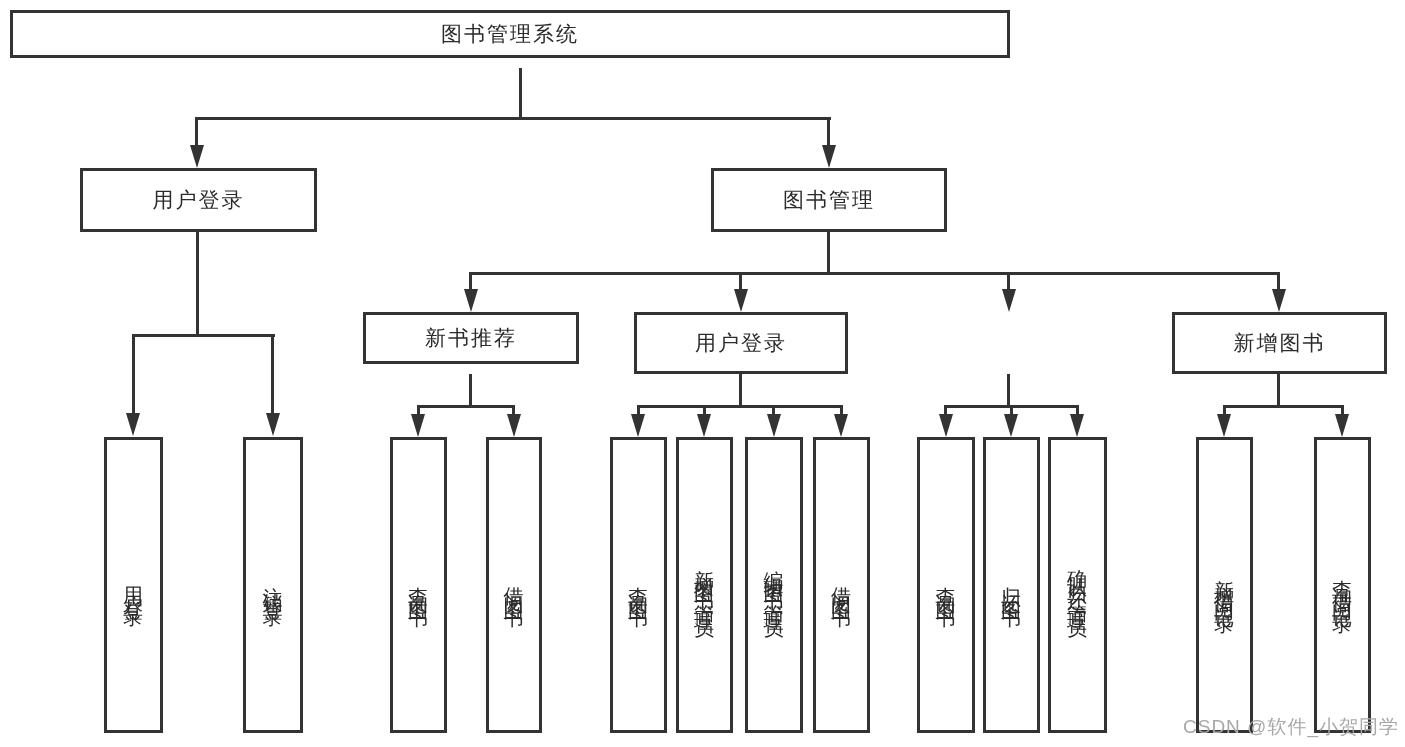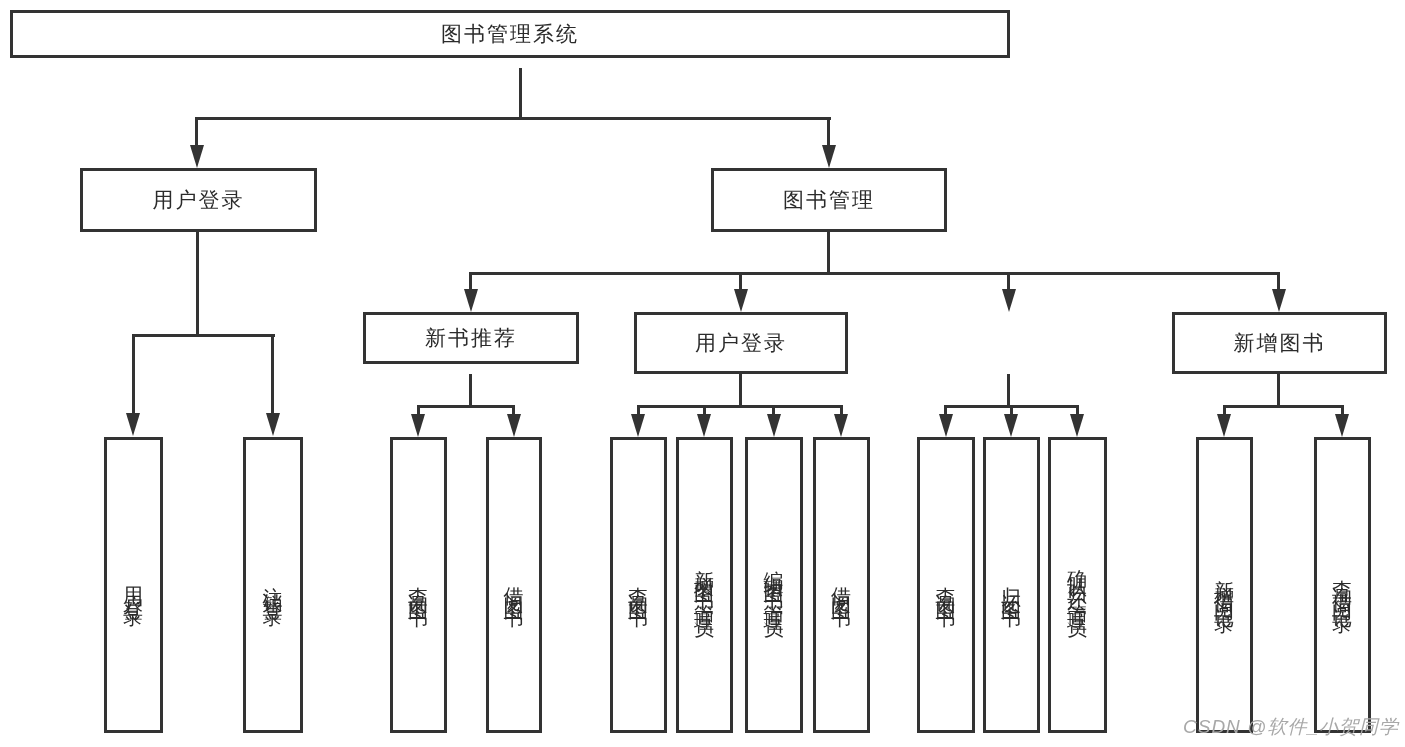--- a/index.html
+++ b/index.html
@@ -23,21 +23,21 @@
   .line{position:absolute;background:var(--line,#333333);}
   .line.v{width:3px;}
   .line.h{height:3px;}
   .arrow{
     position:absolute;width:0;height:0;
     border-left:7px solid transparent;border-right:7px solid transparent;
     border-top:23px solid var(--line,#333333);
   }
   .watermark{
     position:absolute;left:1183px;top:714px;white-space:nowrap;
-    font-size:19px;letter-spacing:1px;color:var(--watermark,#a8a8a8);font-style:italic;
+    font-size:19px;letter-spacing:1px;color:var(--watermark,#a8a8a8);
   }
 </style>
 </head>
 <body>
 
 <div class="canvas">
 
   <div class="node" style="left:10px;top:10px;width:1000px;height:48px">
     <span>图书管理系统</span>
   </div>

